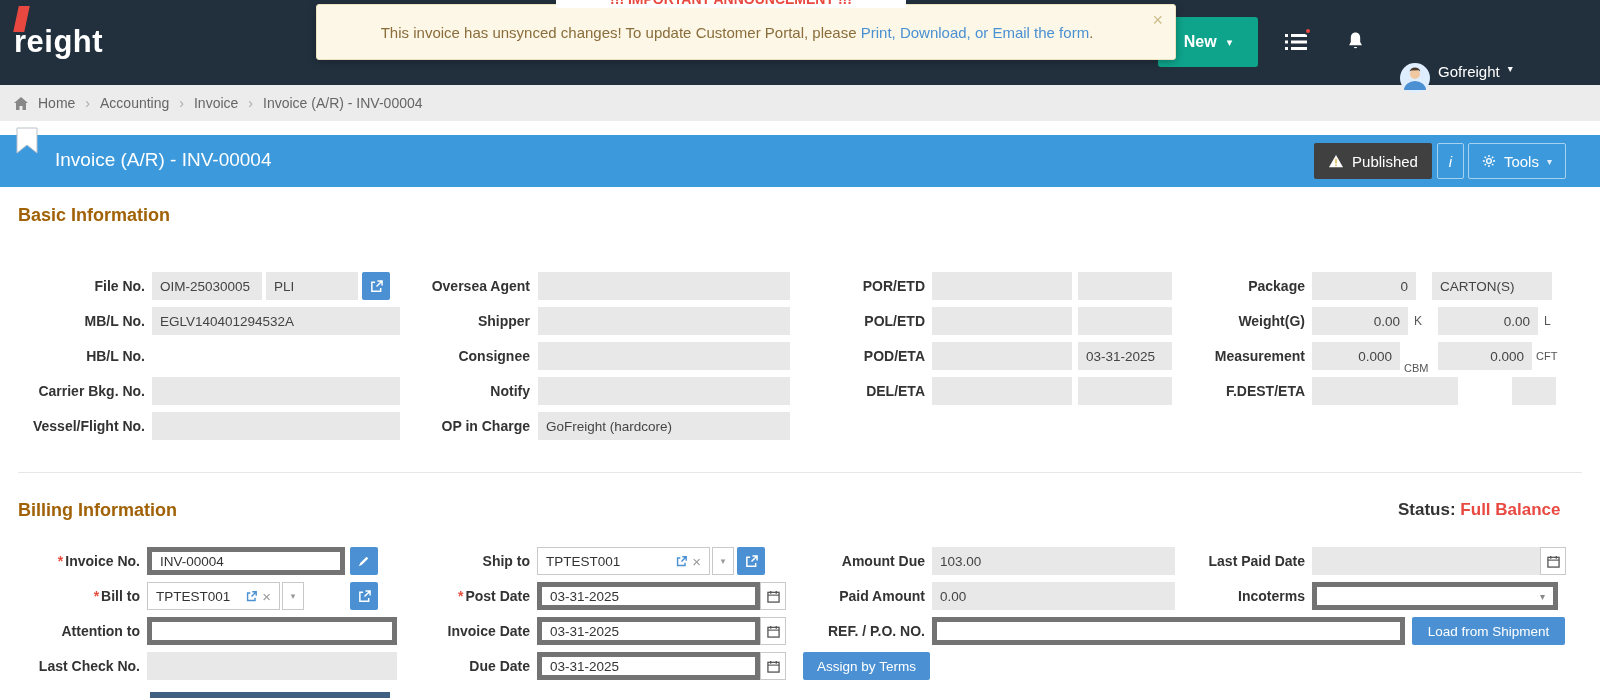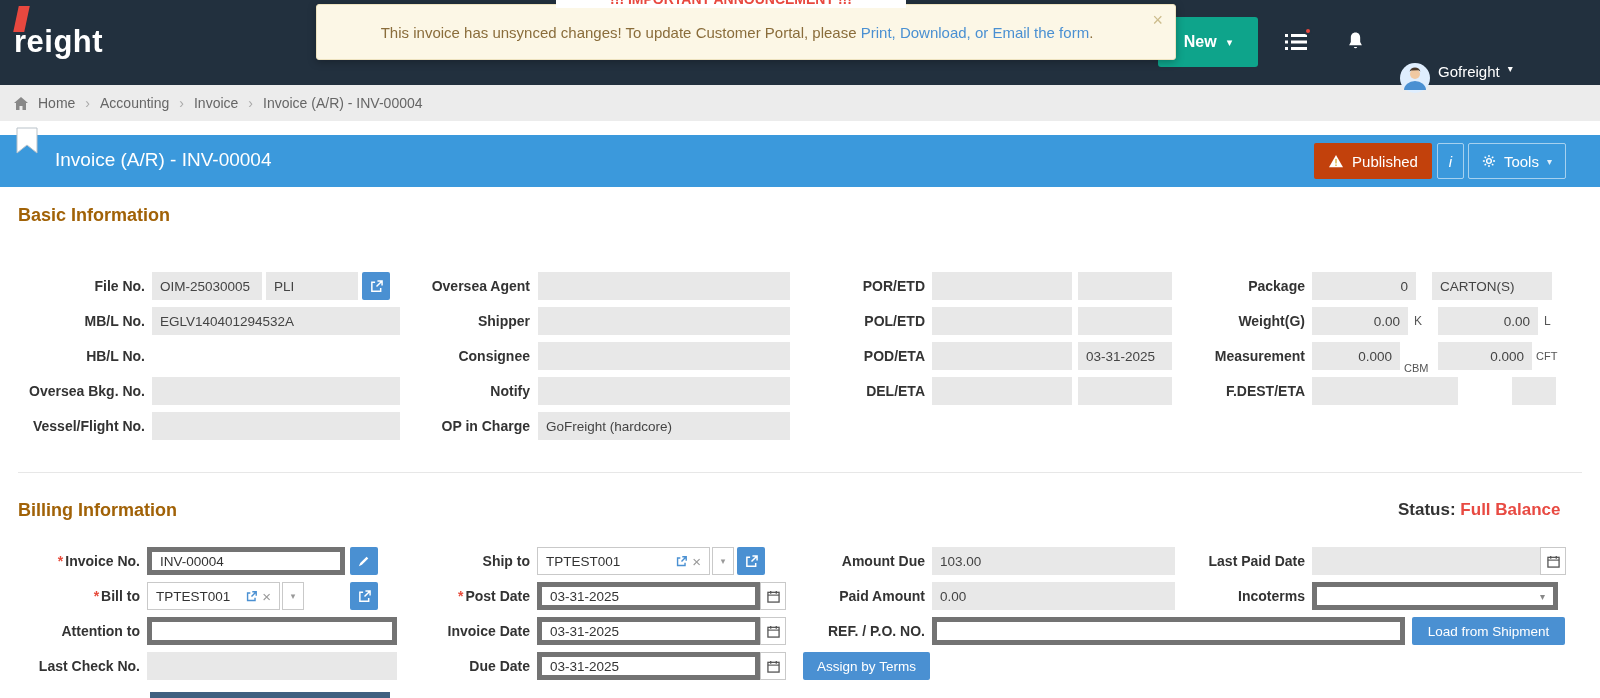--- a/index.html
+++ b/index.html
@@ -37,21 +37,21 @@
                 display:flex; align-items:center; gap:10px; padding-left:14px; font-size:14px; color:#666; }
   .breadcrumb .sep { color:#aaa; }
   .breadcrumb .crumb { cursor:pointer; }
 
   
   .page-header { position:absolute; left:0; top:135px; width:1600px; height:52px; background:#3b99dc; }
   .page-title { position:absolute; left:55px; top:14px; color:#fff; font-size:19px; }
   .bookmark { position:absolute; left:16px; top:-8px; }
   .hdr-btn { position:absolute; top:8px; height:36px; display:flex; align-items:center; gap:8px;
              color:#fff; font-size:15px; border-radius:2px; padding:0 13px; }
-  .btn-published { left:1314px; width:118px; background:#c2410c; justify-content:center; }
+  .btn-published { left:1314px; width:118px; background:#404040; justify-content:center; }
   .btn-info { left:1437px; width:27px; padding:0; justify-content:center; border:1px solid rgba(255,255,255,.55); font-style:italic; }
   .btn-tools { left:1468px; width:98px; border:1px solid rgba(255,255,255,.55); justify-content:center; }
   .btn-tools .chev { font-size:10px; opacity:.85; }
 
   
   .sec-title { position:absolute; left:18px; font-size:18px; font-weight:bold; color:#a16207; }
   .status-line { position:absolute; left:1398px; top:500px; font-size:17px; font-weight:bold; white-space:nowrap; }
   .status-line .val { color:#e84a42; }
   .divider { position:absolute; left:18px; top:472px; width:1564px; height:1px; background:#e7e7e7; }
 
@@ -187,21 +187,21 @@
   </button>
 </div>
 
 <div class="sec-title" style="top:205px;">Basic Information</div>
 
 <div class="form-zone" style="top:272px; height:170px;">
 
   <div class="lbl" style="left:0;top:0;width:145px"><span>File No.</span></div>
   <div class="lbl" style="left:0;top:35px;width:145px"><span>MB/L No.</span></div>
   <div class="lbl" style="left:0;top:70px;width:145px"><span>HB/L No.</span></div>
-  <div class="lbl" style="left:0;top:105px;width:145px"><span>Oversea Bkg. No.</span></div>
+  <div class="lbl" style="left:0;top:105px;width:145px"><span>Carrier Bkg. No.</span></div>
   <div class="lbl" style="left:0;top:140px;width:145px"><span>Vessel/Flight No.</span></div>
 
   <input class="fld ro" style="left: 152px; top: 0px; width: 110px;" readonly="" value="OIM-25030005">
   <input class="fld ro" style="left: 266px; top: 0px; width: 92px;" readonly="" value="PLI">
   <button class="icon-btn" style="left:362px;top:0">
     <svg width="13" height="13" viewBox="0 0 14 14">
       <path d="M5.5 2.5 H2 V12 H11.5 V8.5" fill="none" stroke="#fff" stroke-width="1.6"></path>
       <path d="M8 1 H13 V6 M13 1 L7 7" fill="none" stroke="#fff" stroke-width="1.6"></path>
     </svg>
   </button>

